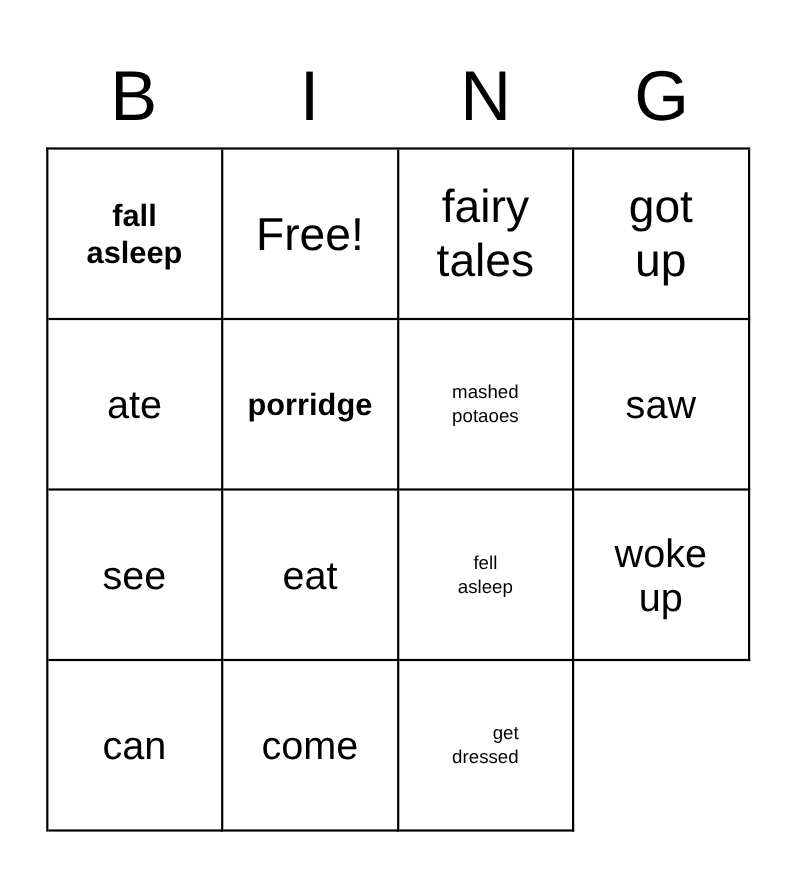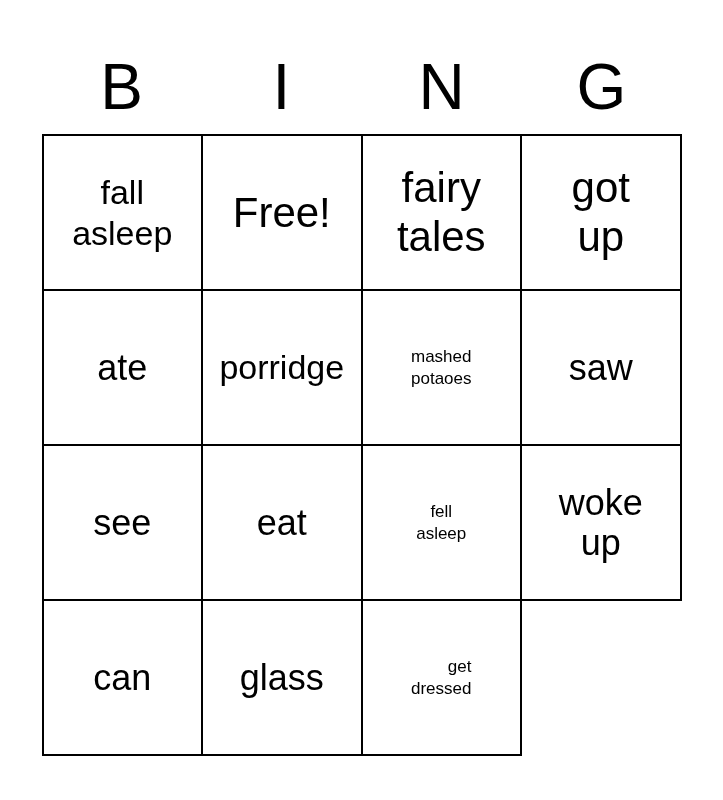--- a/index.html
+++ b/index.html
@@ -66,23 +66,23 @@
       line-height: 1.3;
     }
 
     .cell-text-large {
       font-size: 42px;
       line-height: 1.15;
       font-weight: normal;
     }
 
     .cell-text-medium {
-      font-size: 34px;
+      font-size: 28px;
       line-height: 1.2;
-      font-weight: normal;
+      font-weight: bold;
     }
 
     .cell-text-xlarge {
       font-size: 36px;
       line-height: 1.1;
       font-weight: normal;
     }
   </style>
 </head>
 <body>
@@ -139,20 +139,20 @@
     </div>
 
     <div class="bingo-cell">
       <span class="cell-text-xlarge" style="white-space: pre-line;">woke
 up</span>
     </div>
     <div class="bingo-cell">
       <span class="cell-text-xlarge">can</span>
     </div>
     <div class="bingo-cell">
-      <span class="cell-text-xlarge">glass</span>
+      <span class="cell-text-xlarge">come</span>
     </div>
     <div class="bingo-cell">
       <span class="cell-text" style="white-space: pre-line; font-size:17px;text-align:right;">get
 dressed</span>
     </div>
   </div>
 </div>
 
 </body></html>

